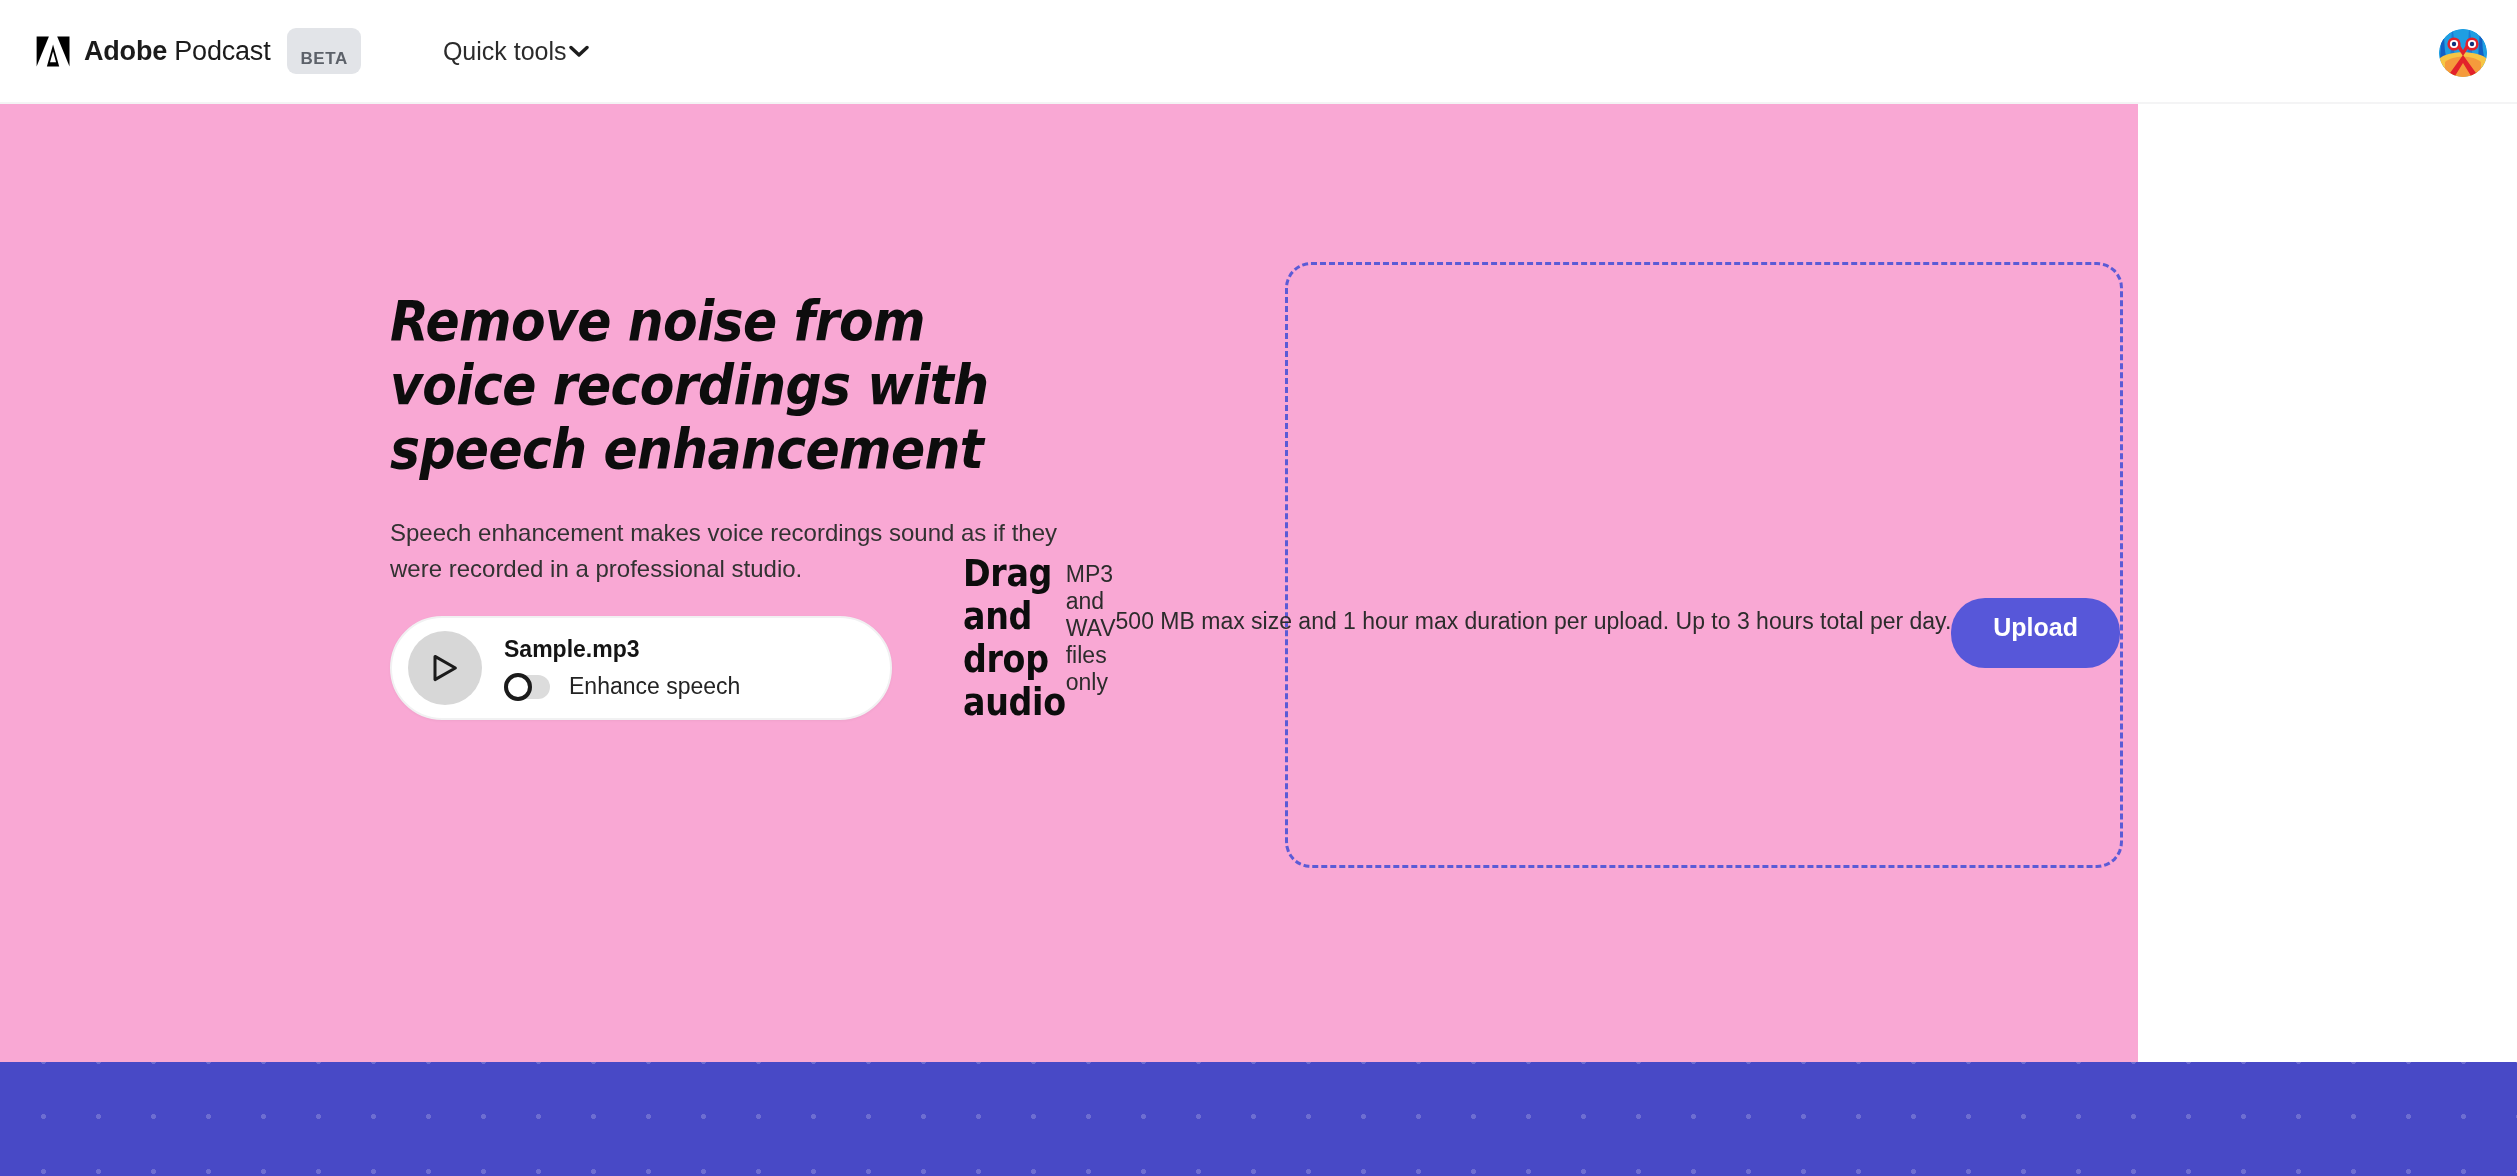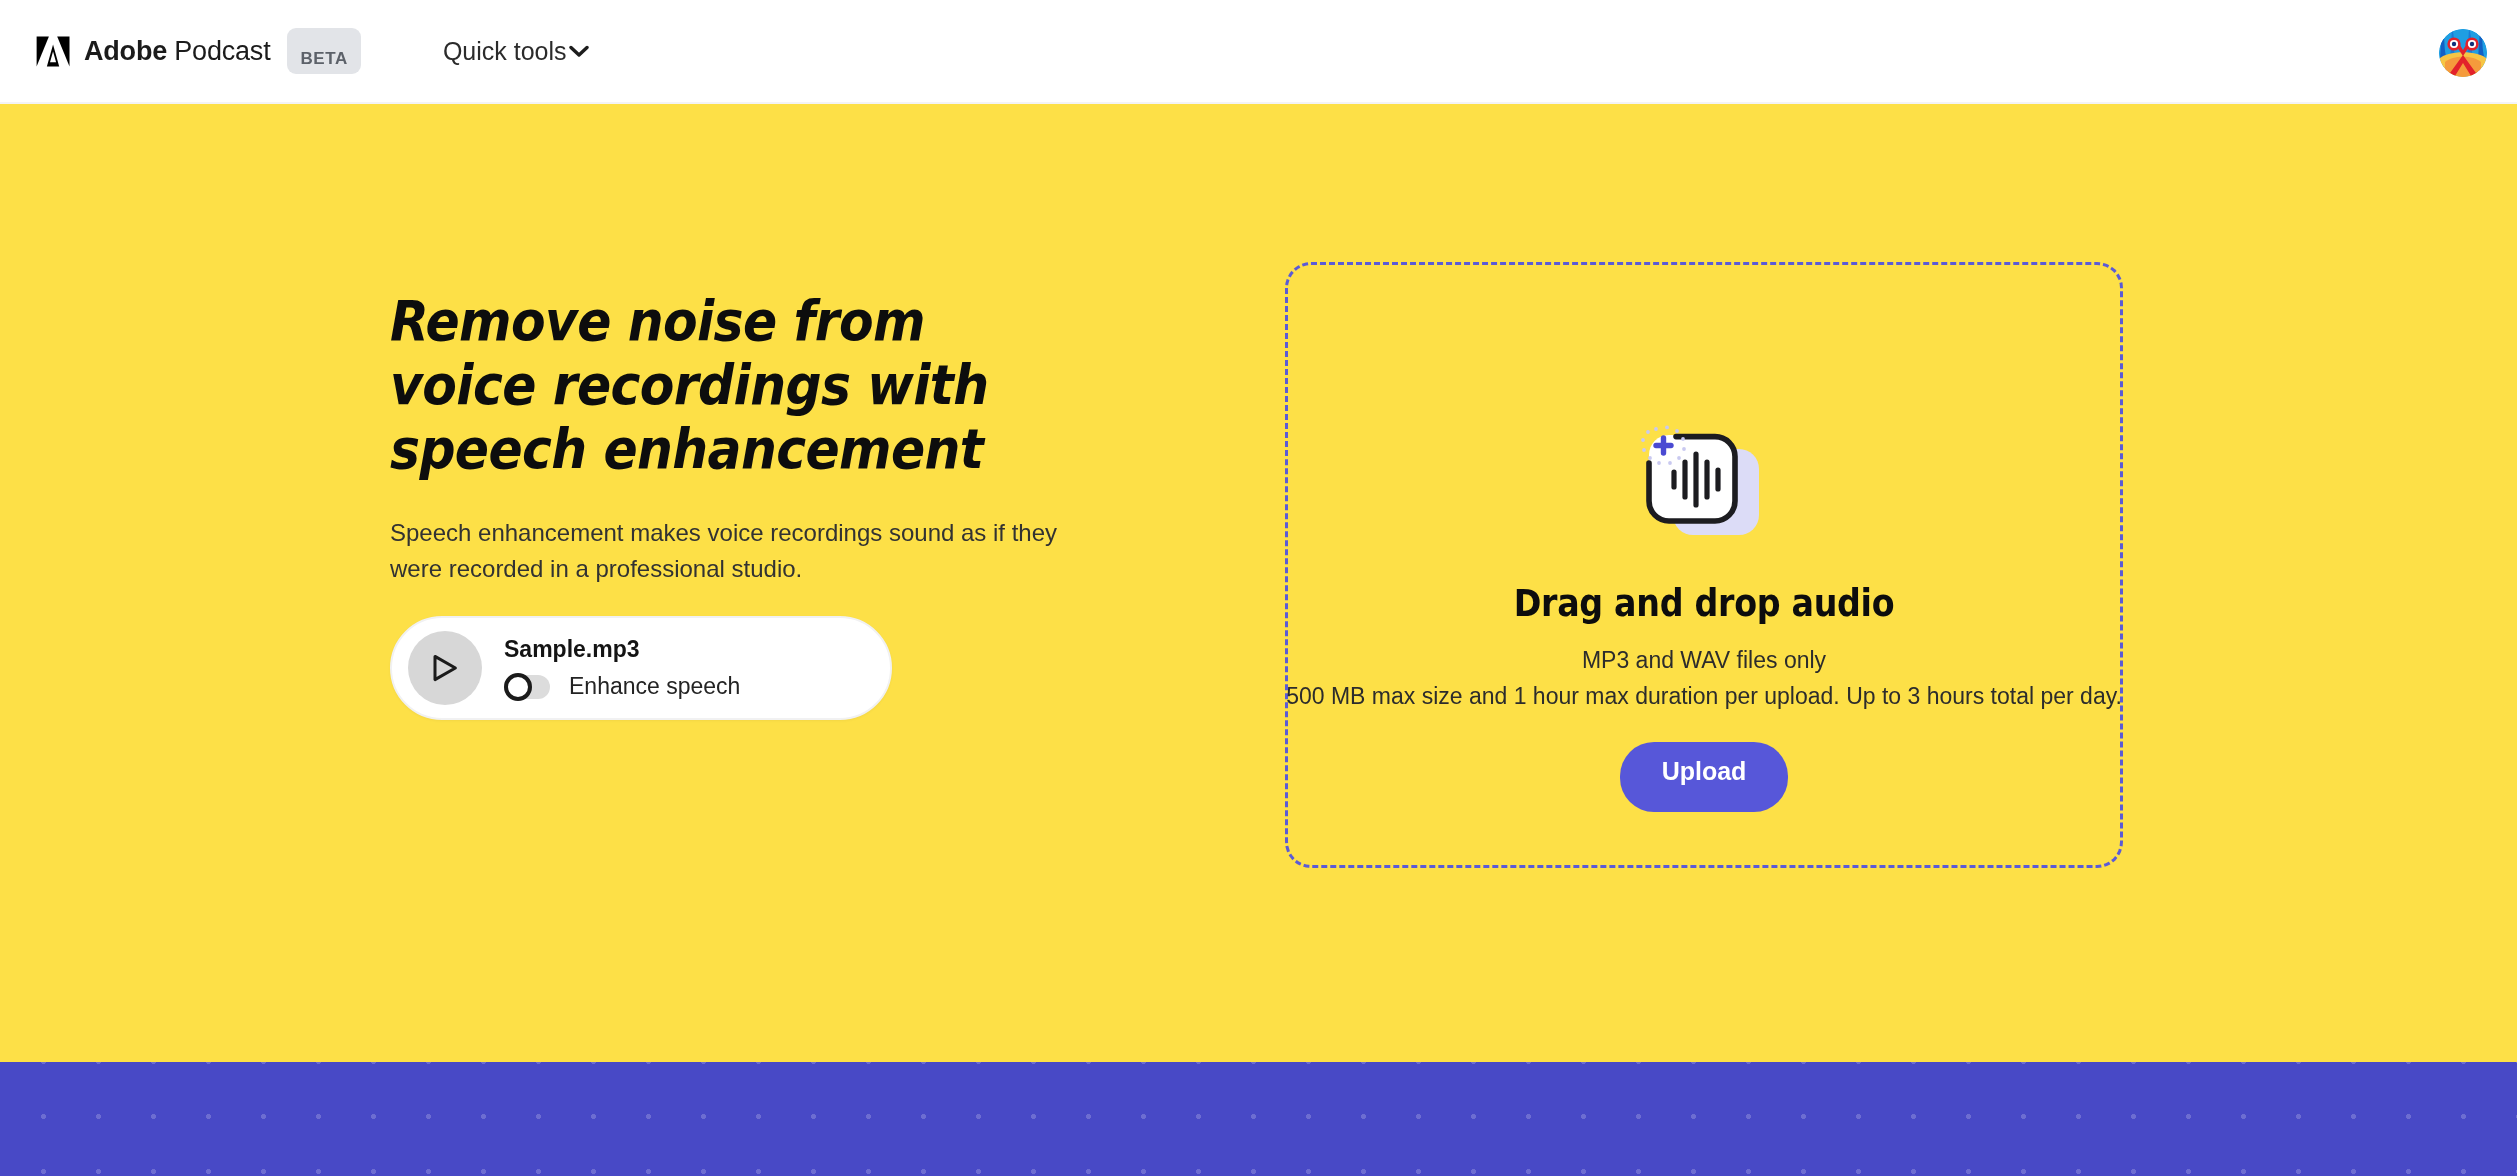--- a/index.html
+++ b/index.html
@@ -2,21 +2,21 @@
 <html><head>
 <meta charset="utf-8">
 <style>
   * { box-sizing: border-box; margin: 0; padding: 0; }
   html, body {
     width: 2517px; height: 1176px;
     background: #ffffff;
     font-family: "Liberation Sans", sans-serif;
     overflow: hidden;
   }
-  #app { position: relative; width: 2517px; height: 1176px; background:#fde047; }
+  #app { position: relative; width: 2138px; height: 1176px; background:#f9a8d4; }
 
   
   .header {
     position: absolute; top: 0; left: 0;
     width: 2517px; height: 104px;
     background: #ffffff;
     border-bottom: 2px solid #f4f4f5;
     display: flex; align-items: center;
   }
   .brand { display: flex; align-items: center; margin-left: 36px; }
@@ -90,22 +90,22 @@
     background: #ffffff; border: 4px solid #1b1b1b;
   }
   .toggle-label { margin-left: 19px; font-size: 23px; color: #232323; white-space: nowrap; }
 
   
   .dropzone {
     position: absolute; left: 1285px; top: 158px;
     width: 838px; height: 606px;
     border: 3px dashed #5b5bd6;
     border-radius: 26px;
-    display: flex; flex-direction: column;
-    align-items: center; justify-content: center;
+    display: flex; flex-direction: row;
+    align-items: center; justify-content: flex-end;
     padding-top: 104px;
   }
   .dz-icon { width: 146px; height: 118px; display: block; }
   .dz-title {
     margin-top: 41px;
     font-family: "DejaVu Sans Condensed", "Liberation Sans", sans-serif;
     font-weight: 700; font-size: 37px; color: #0d0d0d; letter-spacing: -0.3px;
   }
   .dz-line1 { margin-top: 22px; font-size: 23px; color: #2c2c2c; }
   .dz-line2 { margin-top: 9px; font-size: 23px; color: #2c2c2c; white-space: nowrap; }

